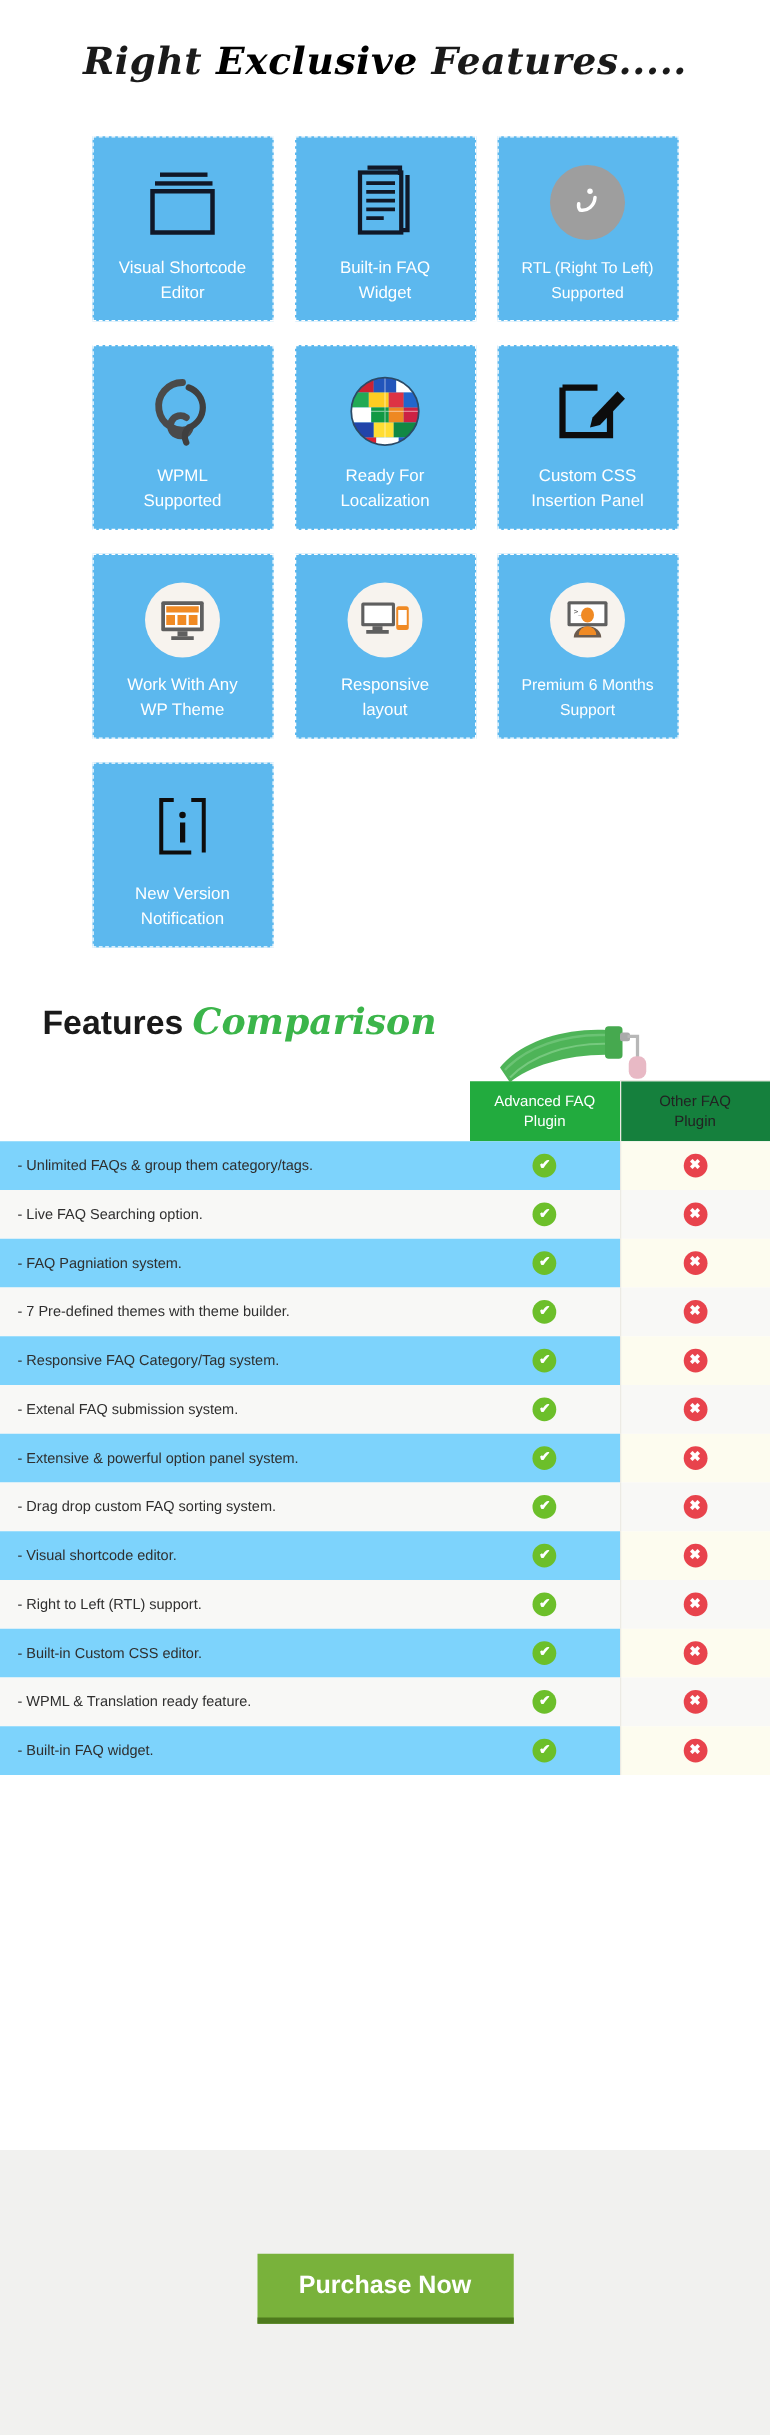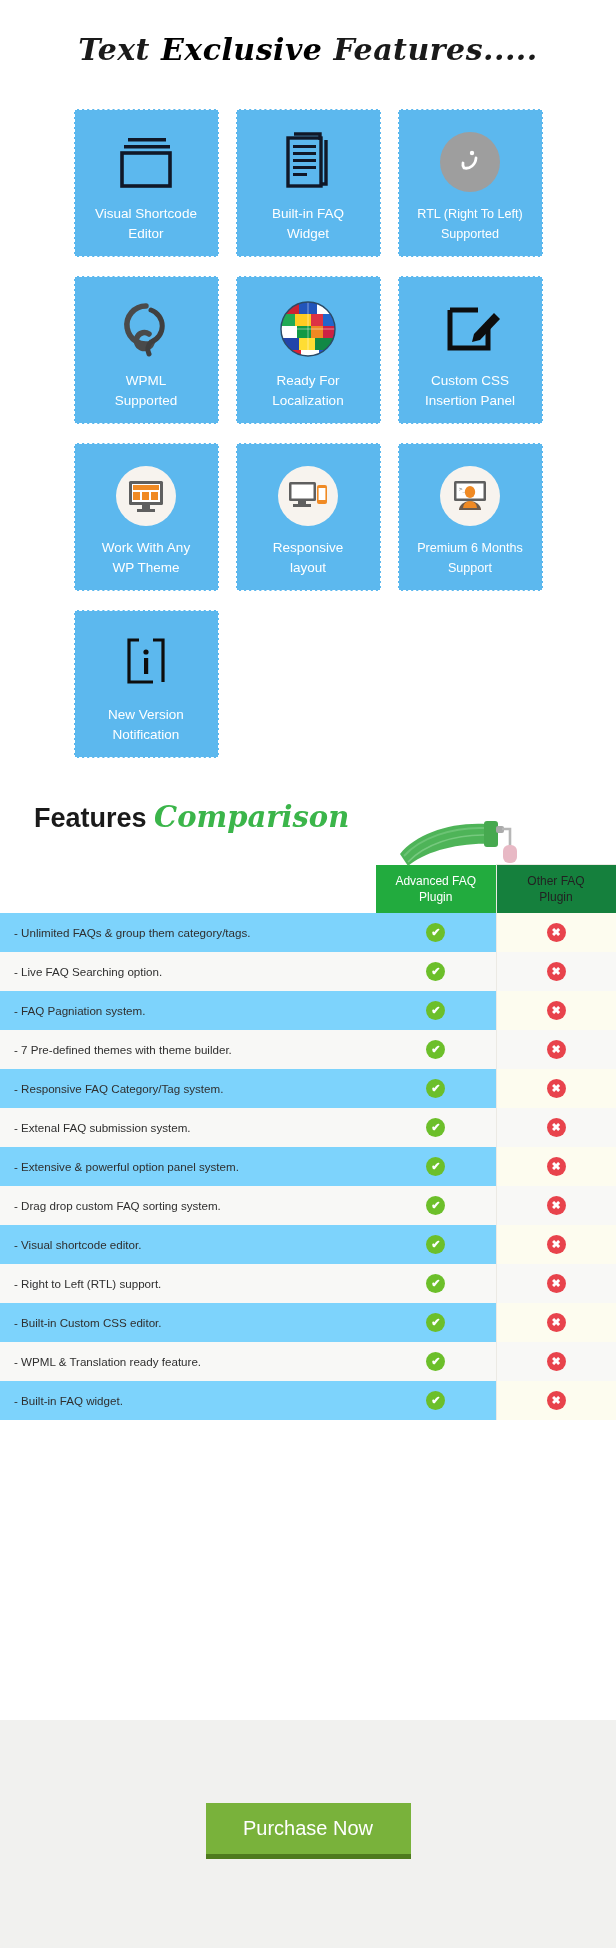--- a/index.html
+++ b/index.html
@@ -179,33 +179,33 @@
     justify-content: center;
   }
   .cta-button {
     width: 205px;
     height: 56px;
     background: #79b23b;
     border: none;
     border-bottom: 5px solid #4e7a1d;
     color: #ffffff;
     font-size: 20px;
-    font-weight: normal;
+    font-weight: bold;
     font-family: "Liberation Sans", sans-serif;
     cursor: pointer;
     margin-top: -6px;
   }
 
   .table-section { margin-top: 2px; }
 </style>
 </head>
 <body>
 
 <div class="exclusive-heading">
-  <span>Text </span><span class="accent">Exclusive</span><span> Features.....</span>
+  <span>Right </span><span class="accent">Exclusive</span><span> Features.....</span>
 </div>
 
 <div class="features-grid">
 
   <div class="feature-tile">
     <div class="feature-icon">
       <svg width="62" height="54" viewBox="0 0 62 54">
         <rect x="13" y="3" width="38" height="3.5" fill="#101828"></rect>
         <rect x="9" y="10" width="46" height="3.5" fill="#101828"></rect>
         <rect x="7" y="18" width="48" height="33" fill="none" stroke="#101828" stroke-width="3.6"></rect>

